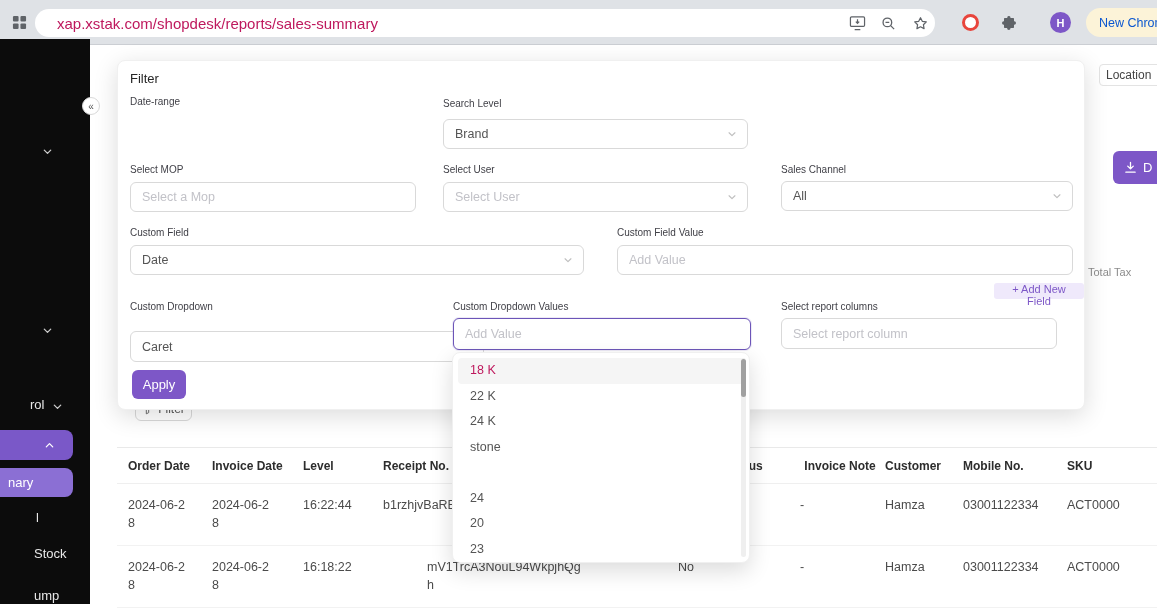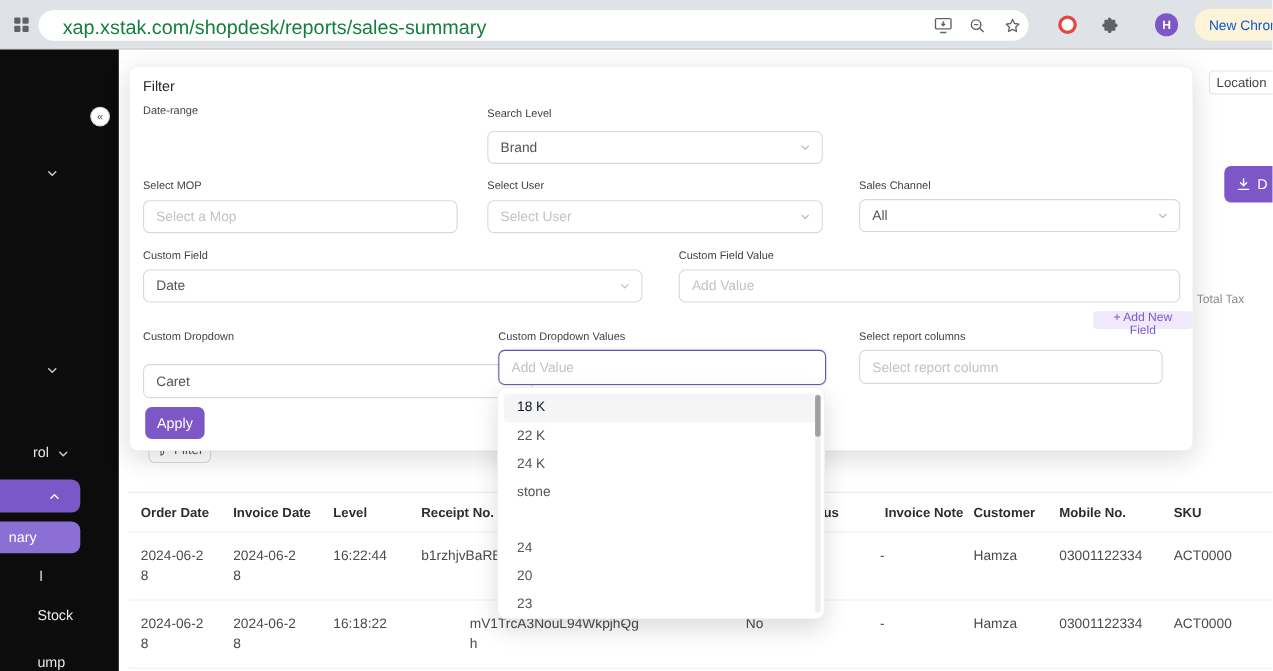--- a/index.html
+++ b/index.html
@@ -4,29 +4,29 @@
 <style>
   *{margin:0;padding:0;box-sizing:border-box}
   html,body{background:#fff}
   body{font-family:"Liberation Sans",sans-serif}
   #screen{position:relative;width:1157px;height:610px;background:#fff;overflow:hidden}
   .abs{position:absolute}
 
   
   .toolbar{left:0;top:0;width:1157px;height:45px;background:#dfe2e6;border-bottom:1px solid #cbced3}
   .omnibox{left:35px;top:9px;width:900px;height:28px;background:#fff;border-radius:14px}
-  .url{position:absolute;left:22px;top:6px;font-size:18px;color:#15803d;white-space:nowrap}
+  .url{position:absolute;left:22px;top:6px;font-size:15px;color:#be185d;white-space:nowrap}
   .tb-icon{position:absolute;color:#5f6368;line-height:0}
   .avatar{left:1050px;top:12px;width:21px;height:21px;border-radius:50%;background:#7d57c7;color:#fff;
           font-size:11px;font-weight:bold;display:flex;align-items:center;justify-content:center}
   .update-pill{left:1086px;top:8px;width:85px;height:29px;background:#fcf3d8;border-radius:15px 0 0 15px;
                display:flex;align-items:center;padding-left:13px;font-size:12.5px;color:#0b57d0;white-space:nowrap}
 
   
-  .sidebar{left:0;top:45px;width:108px;height:565px;background:#0c0c0c;color:#e4e4e4;font-size:13px}
+  .sidebar{left:0;top:39px;width:90px;height:565px;background:#0c0c0c;color:#e4e4e4;font-size:13px}
   .sb-frag{position:absolute;white-space:nowrap;color:#e8e8e8}
   .sb-active{position:absolute;left:0;width:73px;border-radius:0 8px 8px 0}
   .collapse-toggle{left:82px;top:97px;width:18px;height:18px;border-radius:50%;background:#fff;border:1px solid #d9d9d9;
                    display:flex;align-items:center;justify-content:center;font-size:10px;color:#555;z-index:8}
 
   
   .loc-btn{left:1099px;top:64px;width:72px;height:22px;background:#fff;border:1px solid #e3e3e3;border-radius:4px;
            display:flex;align-items:center;padding:0 6px;font-size:12px;color:#444;gap:5px}
   .dl-btn{left:1113px;top:151px;width:55px;height:33px;background:#7d57c7;border-radius:6px 0 0 6px;color:#fff;
           display:flex;align-items:center;gap:6px;padding-left:11px;font-size:13px}
@@ -58,21 +58,21 @@
   .add-field{position:absolute;left:876px;top:222px;height:16px;background:#efe9fb;color:#7d57c7;border:none;
              border-radius:3px;font-size:11px;padding:0 7px;font-family:inherit;cursor:pointer}
   .apply{position:absolute;left:14px;top:309px;width:54px;height:29px;background:#7d57c7;color:#fff;border:none;
          border-radius:6px;font-size:13px;font-family:inherit;cursor:pointer}
 
   
   .panel{left:452px;top:352px;width:298px;height:211px;background:#fff;border:1px solid #f0f0f0;border-radius:8px;
          box-shadow:0 8px 22px rgba(0,0,0,.14);z-index:30;padding-top:5px;overflow:hidden}
   .opt{height:25.5px;line-height:25.5px;padding:0 12px;margin:0 5px;font-size:12.5px;color:#555;border-radius:4px;
        white-space:nowrap}
-  .opt.sel{background:#f5f5f5;color:#0f172a}
+  .opt.sel{background:#f5f5f5;color:#be185d}
   .sb-track{position:absolute;right:3px;top:5px;bottom:5px;width:5px;background:#efefef;border-radius:3px}
   .sb-thumb{position:absolute;right:3px;top:6px;width:5px;height:38px;background:#a0a0a0;border-radius:3px}
 </style>
 </head>
 <body>
 
 <div id="screen">
 
   <div class="abs toolbar">
     <span class="tb-icon" style="left:12px;top:15px">

